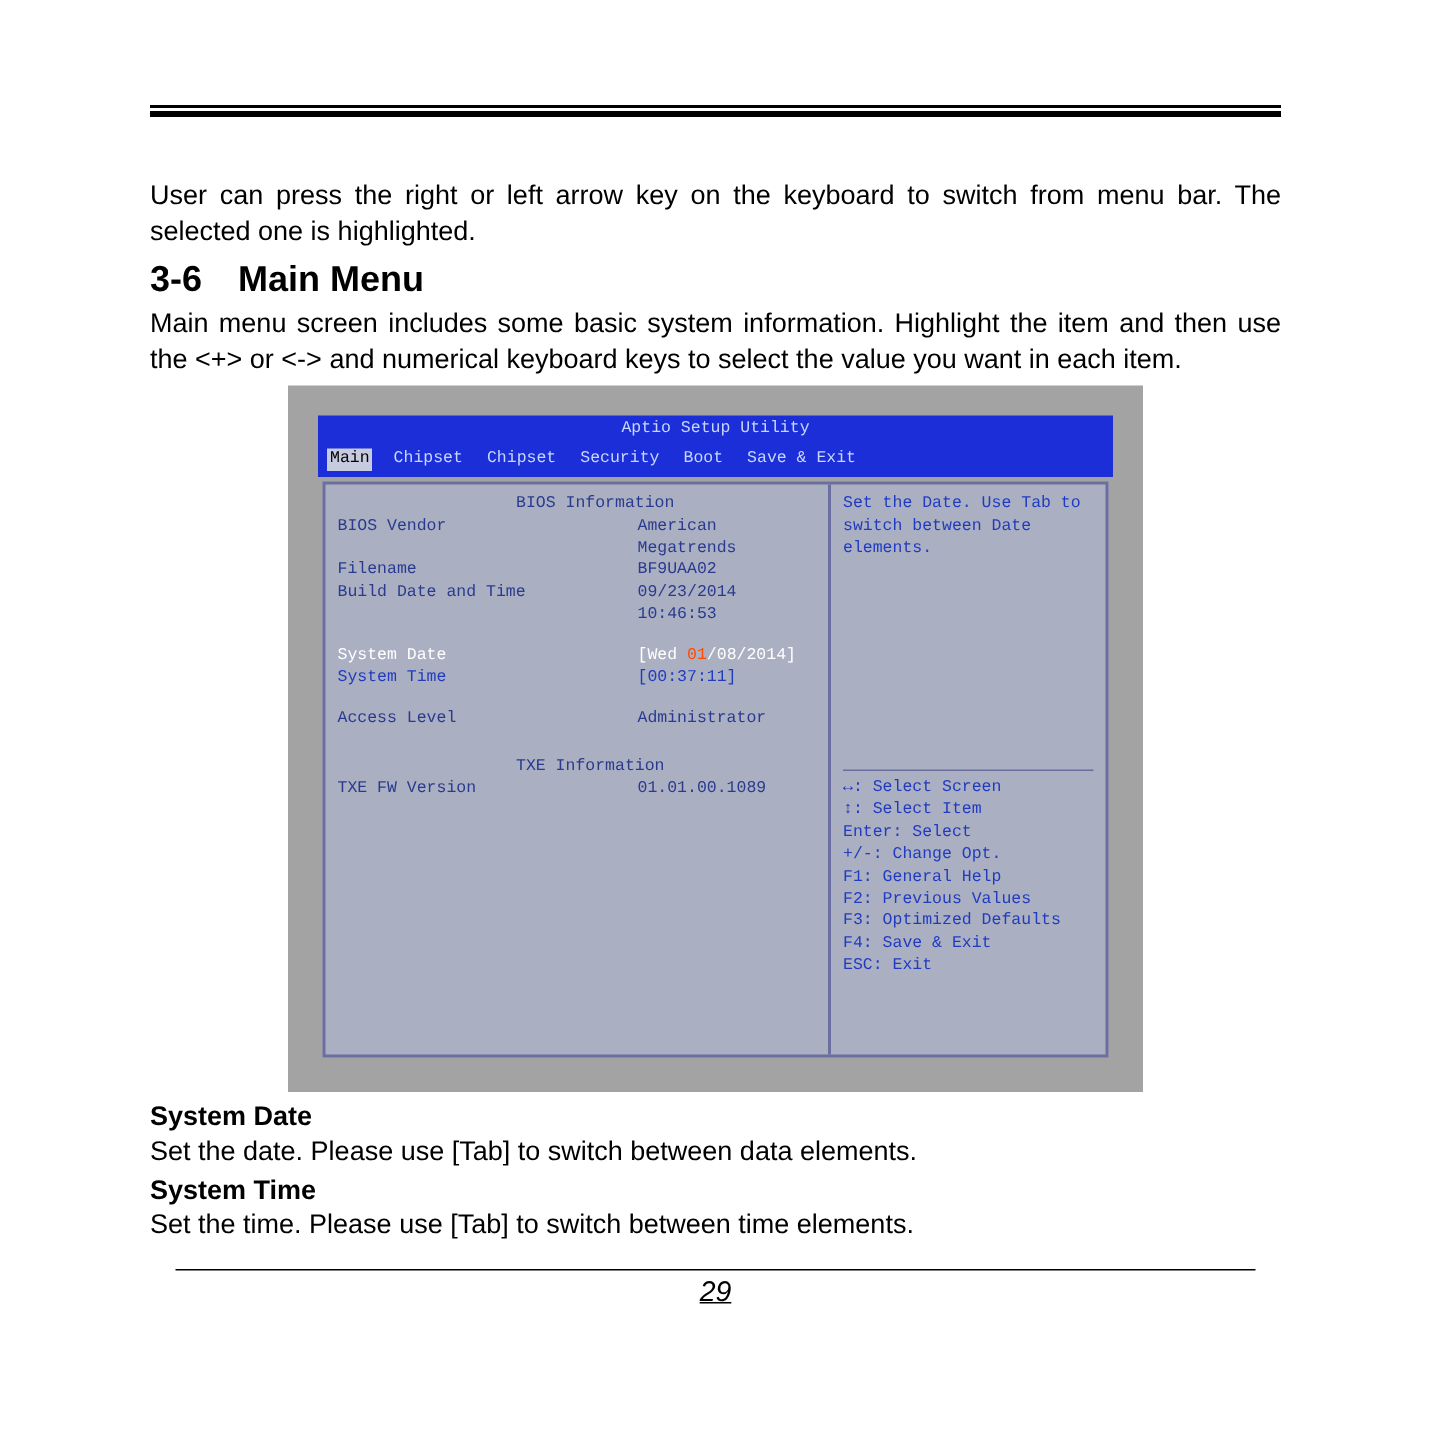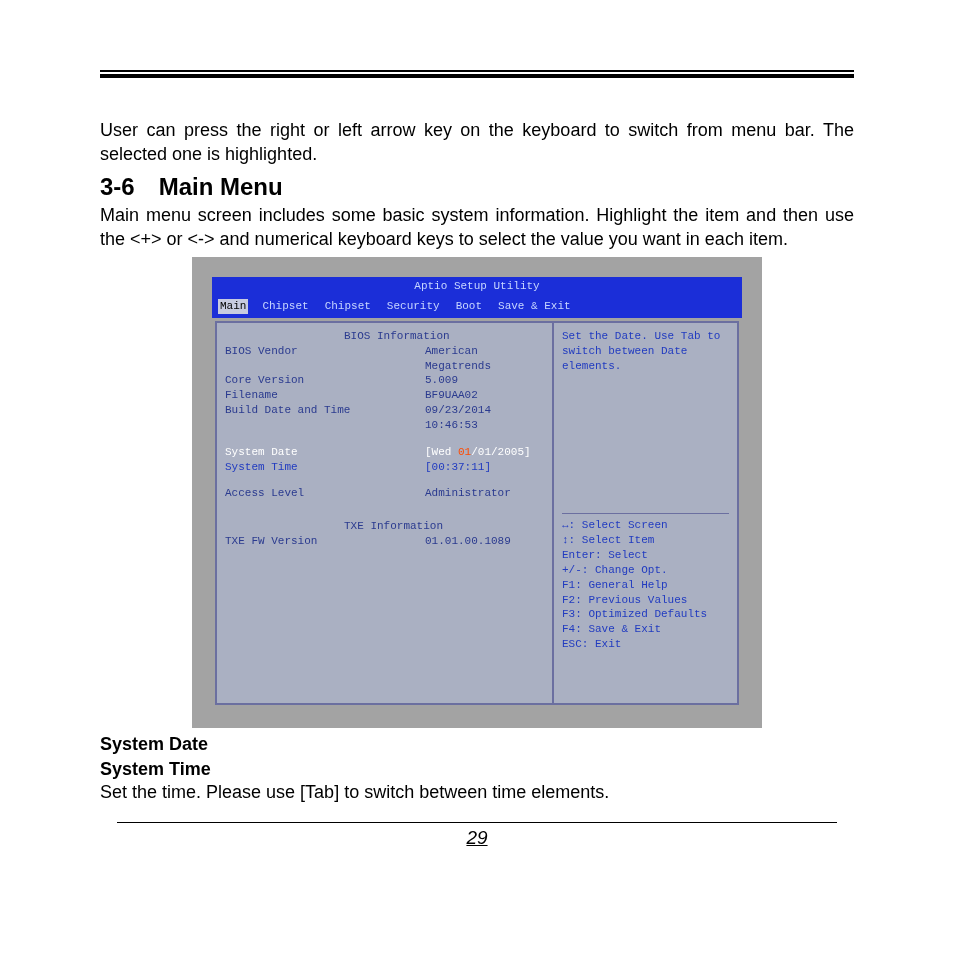--- a/index.html
+++ b/index.html
@@ -76,36 +76,32 @@
       <div class="bios-body">
         <div class="bios-left">
           <div class="bios-row">
               <span class="bios-label bios-heading">BIOS Information</span>
             </div>
           <div class="bios-row">
             <span class="bios-label">BIOS Vendor</span>
             <span class="bios-value">American Megatrends</span>
           </div>
           <div class="bios-row">
-            <span class="bios-label">Core Version</span>
-            <span class="bios-value">5.009</span>
-          </div>
-          <div class="bios-row">
             <span class="bios-label">Filename</span>
             <span class="bios-value">BF9UAA02</span>
           </div>
           <div class="bios-row">
             <span class="bios-label">Build Date and Time</span>
             <span class="bios-value">09/23/2014 10:46:53</span>
           </div>
           <div style="height:12px"></div>
           <div class="bios-row">
             <span class="bios-label bios-selected">System Date</span>
             <span class="bios-value">
-              <span class="bios-selected">[Wed </span><span class="bios-hl">01</span><span class="bios-selected">/01/2005]</span>
+              <span class="bios-selected">[Wed </span><span class="bios-hl">01</span><span class="bios-selected">/08/2014]</span>
             </span>
           </div>
           <div class="bios-row">
             <span class="bios-label bios-editable" style="color:#213bc0">System Time</span>
             <span class="bios-value" style="color:#213bc0">[00:37:11]</span>
           </div>
           <div style="height:12px"></div>
           <div class="bios-row">
             <span class="bios-label">Access Level</span>
             <span class="bios-value">Administrator</span>
@@ -135,18 +131,19 @@
             <div>F3: Optimized Defaults</div>
             <div>F4: Save &amp; Exit</div>
             <div>ESC: Exit</div>
           </div>
         </div>
       </div>
     </div>
   </div>
 
   <div class="subheading">System Date</div>
+  <div class="subtext">Set the date. Please use [Tab] to switch between data elements.</div>
   <div class="subheading">System Time</div>
   <div class="subtext">Set the time. Please use [Tab] to switch between time elements.</div>
 
   <div class="footer-rule"></div>
   <div class="footer-num">29</div>
 </div>
 
 </body></html>

